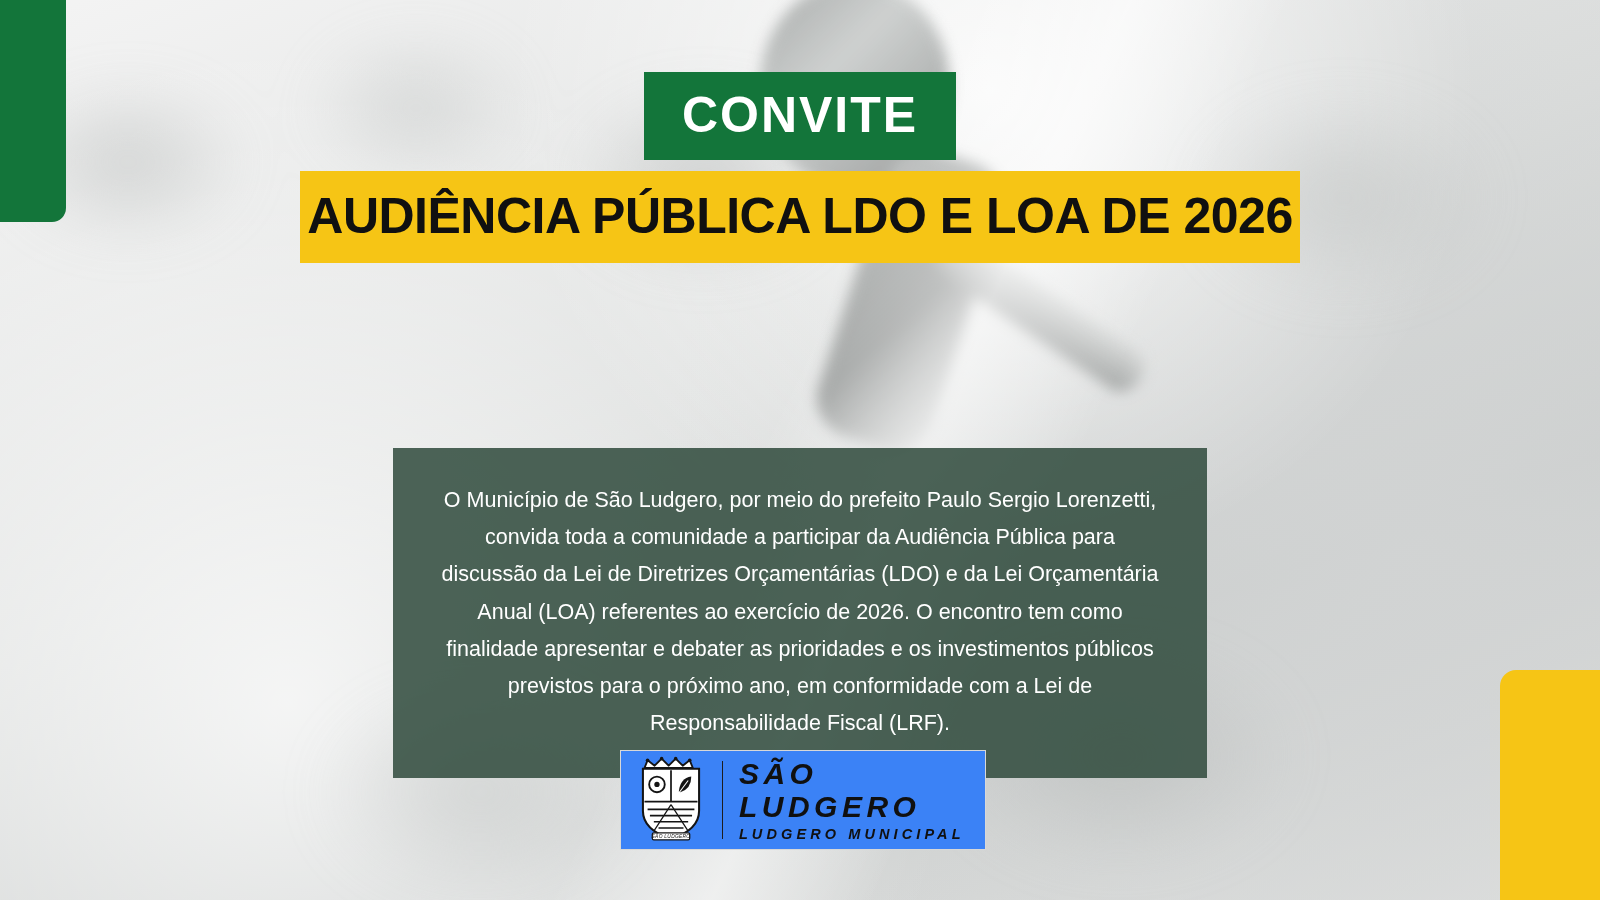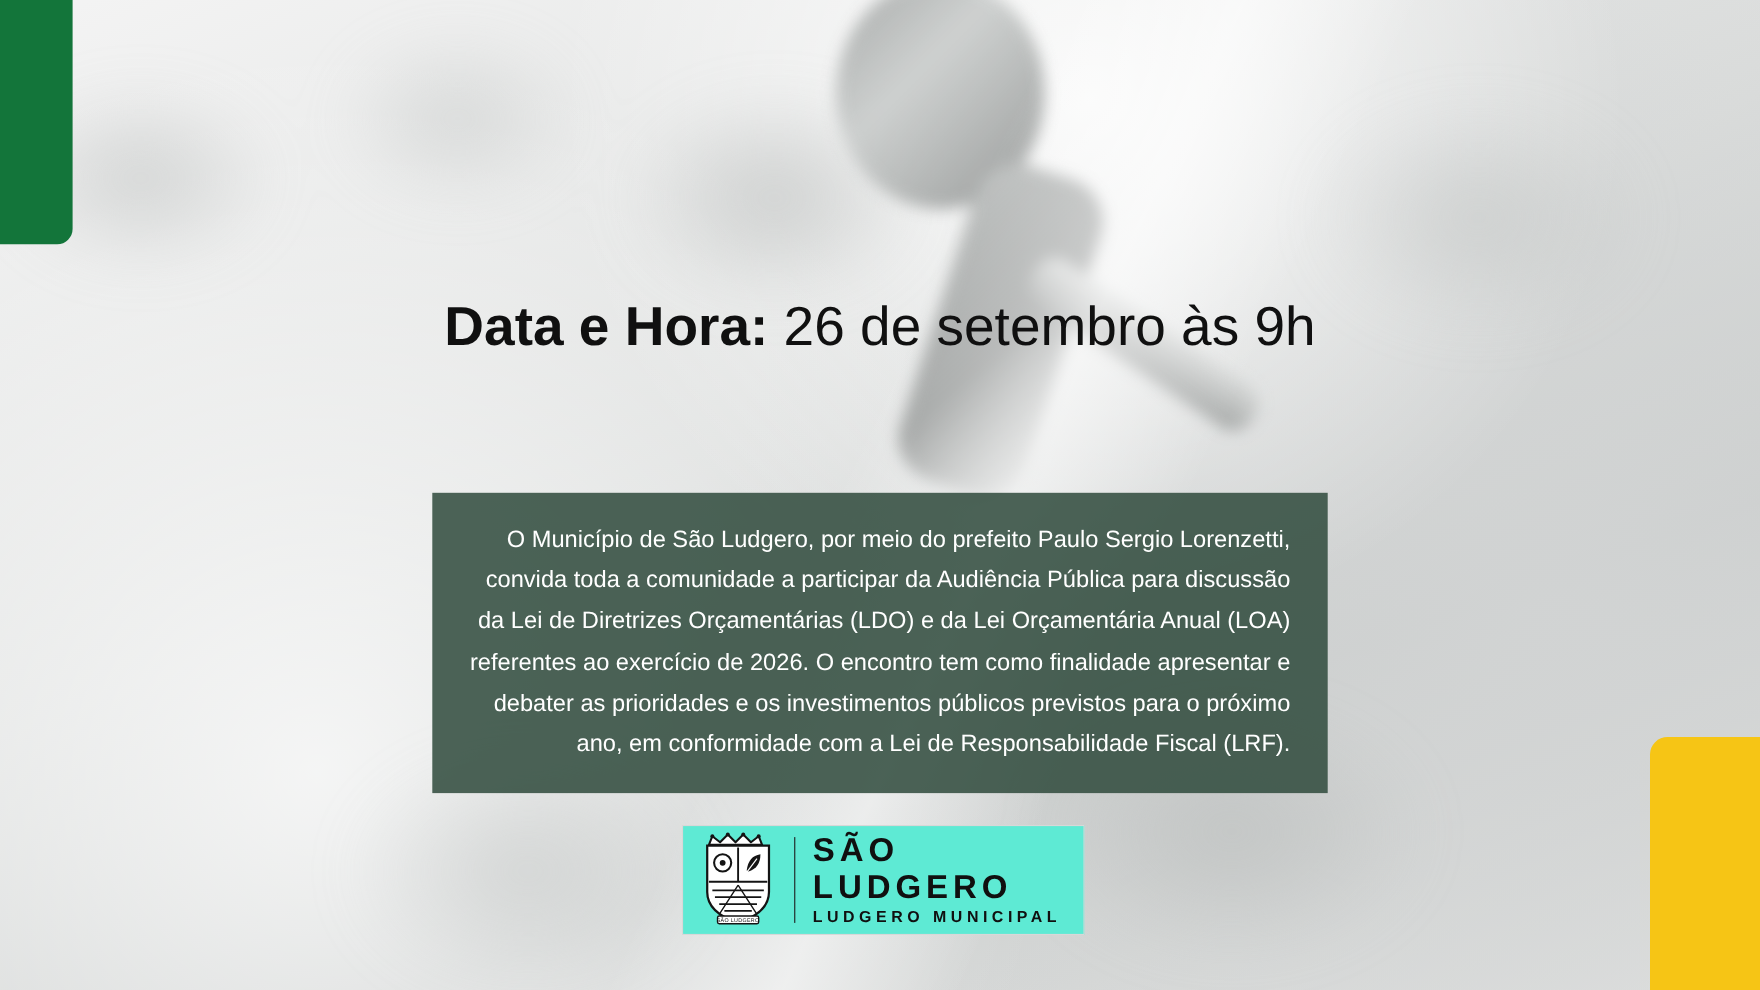--- a/index.html
+++ b/index.html
@@ -168,39 +168,40 @@
     position: absolute;
     left: 393px;
     top: 448px;
     width: 814px;
     background: rgba(48, 74, 60, 0.86);
     color: #ffffff;
     padding: 24px 34px 26px 34px;
     box-sizing: border-box;
   }
   .panel p {
-    margin: 0;
+    margin: 10px;
     font-size: 21.5px;
     line-height: 1.73;
-    text-align: right;
+    text-align: center;
     font-weight: 400;
   }
 
   
   .logo-box {
     position: absolute;
     left: 620px;
     top: 750px;
     width: 366px;
     height: 100px;
-    background: #5eead4;
+    background: #3b82f6;
     border: 1px solid #d8d8d8;
     display: flex;
     align-items: center;
     box-sizing: border-box;
+    font-style: italic;
   }
   .crest {
     width: 78px;
     height: 88px;
     margin-left: 11px;
     flex: 0 0 auto;
   }
   .logo-sep {
     width: 1px;
     height: 78px;
@@ -239,25 +240,26 @@
   <div class="mic">
     <div class="head"></div>
     <div class="body"></div>
     <div class="stem"></div>
   </div>
   <div class="sheen"></div>
 
   <div class="accent-green"></div>
   <div class="accent-yellow"></div>
 
+  <div class="headings">
+    <div class="badge-convite">CONVITE</div>
+    <div class="badge-title">AUDIÊNCIA PÚBLICA LDO E LOA DE 2026</div>
+  </div>
 
   <div class="details">
-    <div class="detail-line">
-      <span class="lbl">Data e Hora:</span><span class="val"> 26 de setembro às 9h</span>
-    </div>
   </div>
 
   <div class="panel">
     <p>O Município de São Ludgero, por meio do prefeito Paulo Sergio Lorenzetti, convida toda a comunidade a participar da Audiência Pública para discussão da Lei de Diretrizes Orçamentárias (LDO) e da Lei Orçamentária Anual (LOA) referentes ao exercício de 2026. O encontro tem como finalidade apresentar e debater as prioridades e os investimentos públicos previstos para o próximo ano, em conformidade com a Lei de Responsabilidade Fiscal (LRF).</p>
   </div>
 
   <div class="logo-box">
     <svg class="crest" viewBox="0 0 100 112">
 
       <path d="M14 16 L86 16 L86 70 Q86 94 50 106 Q14 94 14 70 Z" fill="#ffffff" stroke="#141414" stroke-width="2.6"></path>

